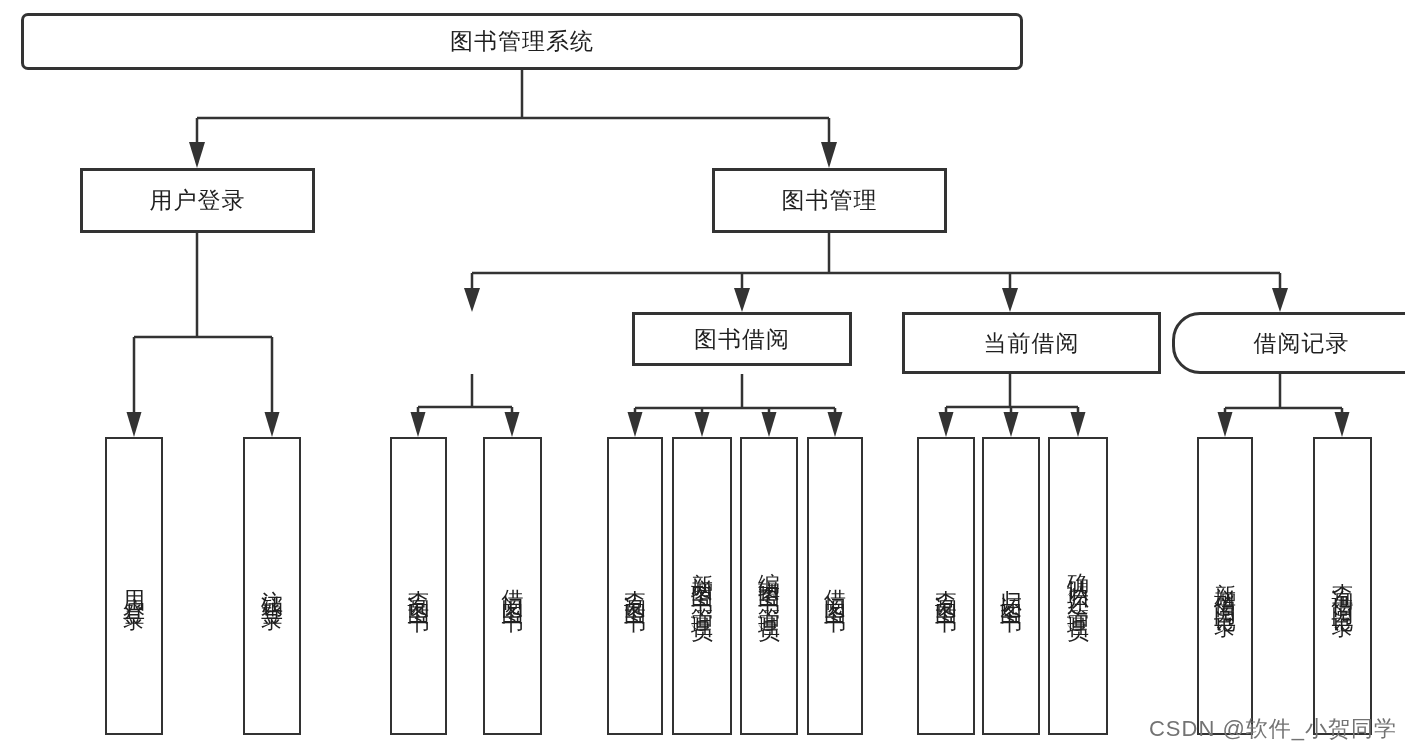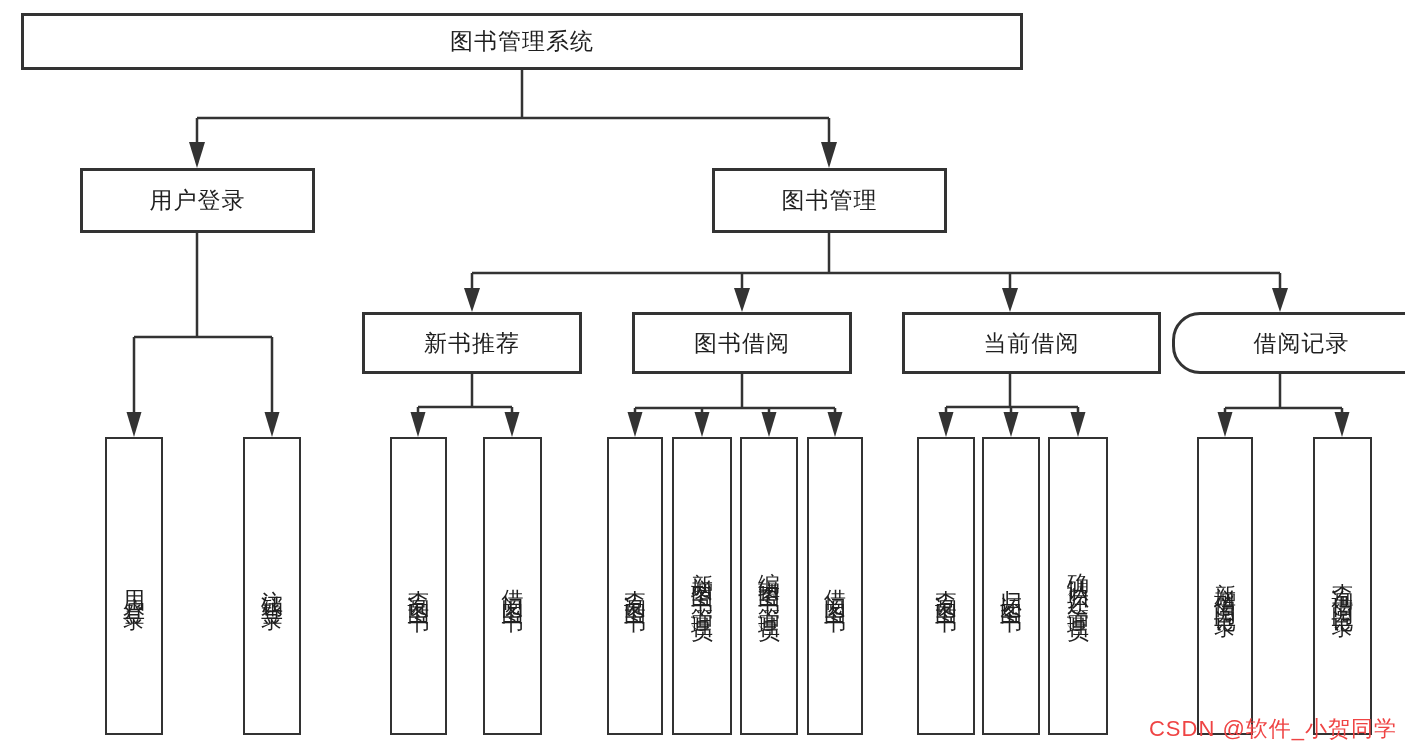--- a/index.html
+++ b/index.html
@@ -45,21 +45,21 @@
     font-size: 22px;
     line-height: 1;
     letter-spacing: 7px;
     white-space: nowrap;
   }
   .watermark {
     position: absolute;
     top: 714px;
     right: 8px;
     font-size: 22px;
-    color: #ef4444;
+    color: #737373;
     letter-spacing: 1px;
     white-space: nowrap;
     z-index: 5;
   }
 </style>
 </head>
 <body>
 
 <div id="stage">
 
@@ -119,35 +119,32 @@
 
     <g stroke="#333333" stroke-width="2.5" fill="none">
       <path d="M1280,374 V408 M1225,408 H1342 M1225,408 V414 M1342,408 V414"></path>
     </g>
     <g fill="#333333" stroke="none">
       <polygon points="1217.5,412 1232.5,412 1225,437"></polygon>
       <polygon points="1334.5,412 1349.5,412 1342,437"></polygon>
     </g>
   </svg>
 
-  <div class="hbox" style="left:21px; top:13px; width:1002px; height:57px;">
+  <div class="hbox" style="left:21px; top:13px; width:1002px; height:57px;border-radius:7px;">
     <span>图书管理系统</span>
   </div>
 
   <div class="hbox" style="left:80px; top:168px; width:235px; height:65px;">
     <span>用户登录</span>
   </div>
   <div class="hbox" style="left:712px; top:168px; width:235px; height:65px;align-items:center;">
     <span>图书管理</span>
   </div>
 
-  <div class="hbox" style="left:362px; top:312px; width:220px; height:62px;">
-    <span>新书推荐</span>
-  </div>
-  <div class="hbox" style="left:632px; top:312px; width:220px; height:62px;">
+  <div class="hbox" style="left:632px; top:312px; width:220px; height:54px;">
     <span>图书借阅</span>
   </div>
   <div class="hbox" style="left:902px; top:312px; width:259px; height:62px;">
     <span>当前借阅</span>
   </div>
   <div class="hbox" style="left:1172px; top:312px; width:259px; height:62px;border-radius:28px;">
     <span>借阅记录</span>
   </div>
 
   <div class="vbox" style="left:105px; top:437px; width:58px; height:298px;">

